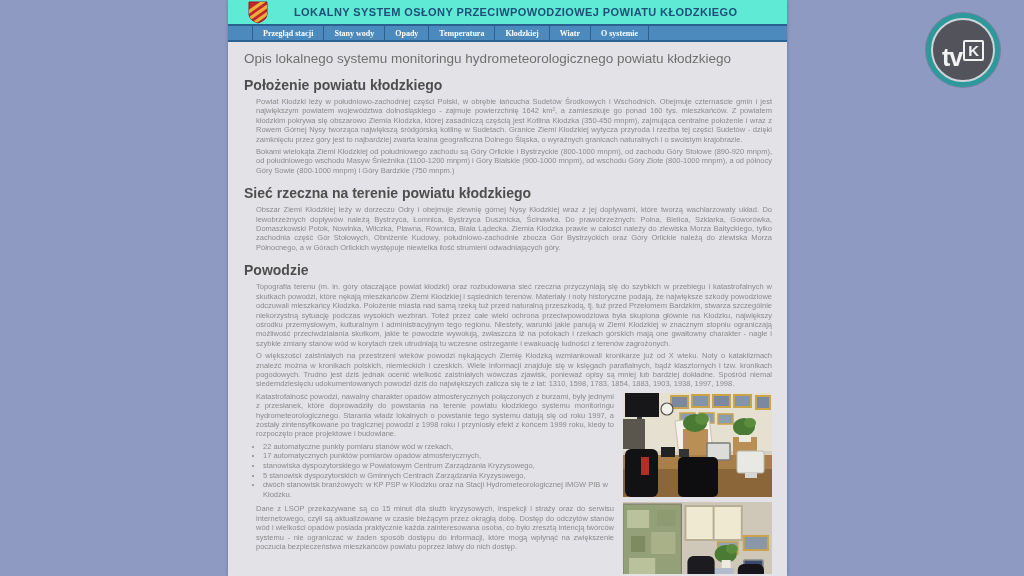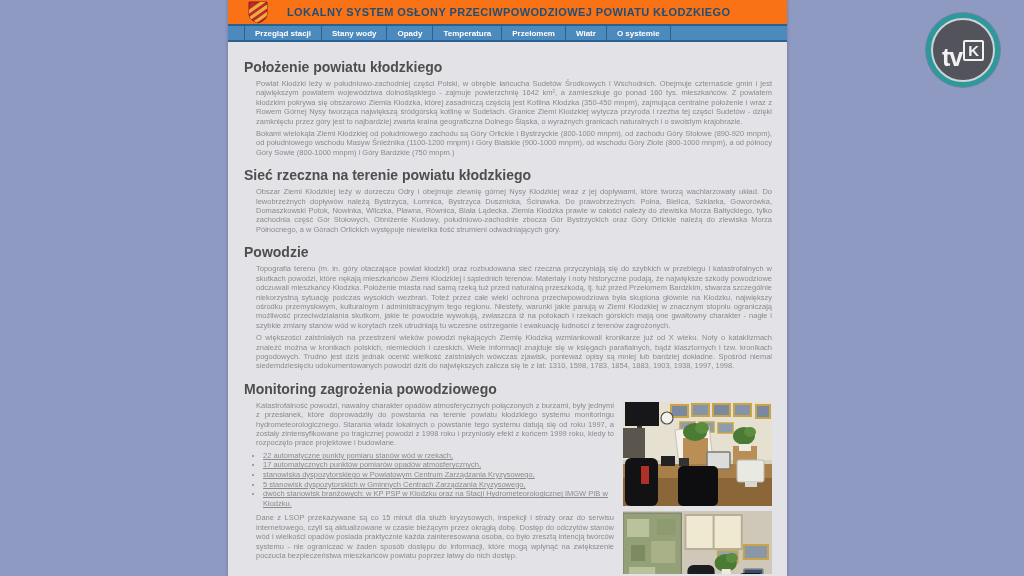--- a/index.html
+++ b/index.html
@@ -10,36 +10,37 @@
     position:relative;
   }
   .page {
     position:absolute; left:228px; top:0;
     width:559px; height:576px;
     background:#E3E3E7;
     box-shadow:0 0 3px rgba(40,50,90,.35);
   }
   
   .site-header {
-    height:24px; background:#f97316;
+    height:24px; background:#5eead4;
     display:flex; align-items:center;
-    padding-left:20px; gap:19px;
+    padding-left:20px; gap:26px;
   }
   .crest { width:20px; height:23px; margin-top:1px; flex:0 0 auto; }
   .site-title {
     font-size:11px; font-weight:bold; color:#1F4E79;
     letter-spacing:.4px; white-space:nowrap;
   }
   
   .nav {
     height:18px; background:#4C8ABD;
     border-top:2px solid #2B6191;
     border-bottom:2px solid #2B6191;
     display:flex; align-items:stretch;
-    padding-left:16px;
+    padding-left:24px;
+    font-family:Liberation Serif, serif;
   }
   .nav-tab {
     display:flex; align-items:center;
     padding:0 10px;
     border-left:1px solid #2B6191;
     font-size:8px; font-weight:bold; color:#FFFFFF;
     white-space:nowrap; cursor:pointer;
   }
   .nav-tab:last-child { border-right:1px solid #2B6191;text-align:center; }
   
@@ -54,21 +55,21 @@
   }
   .section h2 {
     font-size:14px; font-weight:bold; color:#4E4E4E;
     margin:10px 0 4px 0;
   }
   .section p {
     font-size:7.5px; line-height:9.4px;
     text-align:justify; margin:0 0 3px 12px;
   }
   .section ul {
-    margin:3px 0 5px 8px; padding-left:11px;text-decoration:underline;
+    margin:3px 0 5px 8px; padding-left:11px;
   }
   .section li {
     font-size:7.5px; line-height:9.6px; color:#8B8B8B;
   }
   .photo-col {
     float:right; width:149px; margin:1px 0 4px 9px;
   }
   .photo { display:block; width:149px; }
   .photo + .photo { margin-top:5px; }
   
@@ -115,46 +116,46 @@
       </g>
     </svg>
     <div class="site-title">LOKALNY SYSTEM OSŁONY PRZECIWPOWODZIOWEJ POWIATU KŁODZKIEGO</div>
   </div>
 
   <div class="nav">
     <div class="nav-tab">Przegląd stacji</div>
     <div class="nav-tab">Stany wody</div>
     <div class="nav-tab">Opady</div>
     <div class="nav-tab">Temperatura</div>
-    <div class="nav-tab">Przełomem</div>
+    <div class="nav-tab">Kłodzkiej</div>
     <div class="nav-tab">Wiatr</div>
     <div class="nav-tab">O systemie</div>
   </div>
 
   <div class="content">
+    <h1 class="page-title">Opis lokalnego systemu monitoringu hydrometeorologicznego powiatu kłodzkiego</h1>
 
     <div class="section">
       <h2>Położenie powiatu kłodzkiego</h2>
       <p>Powiat Kłodzki leży w południowo-zachodniej części Polski, w obrębie łańcucha Sudetów Środkowych i Wschodnich. Obejmuje czternaście gmin i jest największym powiatem województwa dolnośląskiego - zajmuje powierzchnię 1642 km², a zamieszkuje go ponad 160 tys. mieszkańców. Z powiatem kłodzkim pokrywa się obszarowo Ziemia Kłodzka, której zasadniczą częścią jest Kotlina Kłodzka (350-450 mnpm), zajmująca centralne położenie i wraz z Rowem Górnej Nysy tworząca największą śródgórską kotlinę w Sudetach. Granice Ziemi Kłodzkiej wytycza przyroda i rzeźba tej części Sudetów - dzięki zamknięciu przez góry jest to najbardziej zwarta kraina geograficzna Dolnego Śląska, o wyraźnych granicach naturalnych i o swoistym krajobrazie.</p>
       <p>Bokami wielokąta Ziemi Kłodzkiej od południowego zachodu są Góry Orlickie i Bystrzyckie (800-1000 mnpm), od zachodu Góry Stołowe (890-920 mnpm), od południowego wschodu Masyw Śnieżnika (1100-1200 mnpm) i Góry Bialskie (900-1000 mnpm), od wschodu Góry Złote (800-1000 mnpm), a od północy Góry Sowie (800-1000 mnpm) i Góry Bardzkie (750 mnpm.)</p>
     </div>
 
     <div class="section">
       <h2>Sieć rzeczna na terenie powiatu kłodzkiego</h2>
       <p>Obszar Ziemi Kłodzkiej leży w dorzeczu Odry i obejmuje zlewnię górnej Nysy Kłodzkiej wraz z jej dopływami, które tworzą wachlarzowaty układ. Do lewobrzeżnych dopływów należą Bystrzyca, Łomnica, Bystrzyca Dusznicka, Ścinawka. Do prawobrzeżnych: Polna, Bielica, Szklarka, Goworówka, Domaszkowski Potok, Nowinka, Wilczka, Pławna, Równica, Biała Lądecka. Ziemia Kłodzka prawie w całości należy do zlewiska Morza Bałtyckiego, tylko zachodnia część Gór Stołowych, Obniżenie Kudowy, południowo-zachodnie zbocza Gór Bystrzyckich oraz Góry Orlickie należą do zlewiska Morza Północnego, a w Górach Orlickich występuje niewielka ilość strumieni odwadniających góry.</p>
     </div>
 
     <div class="section">
       <h2>Powodzie</h2>
       <p>Topografia terenu (m. in. góry otaczające powiat kłodzki) oraz rozbudowana sieć rzeczna przyczyniają się do szybkich w przebiegu i katastrofalnych w skutkach powodzi, które nękają mieszkańców Ziemi Kłodzkiej i sąsiednich terenów. Materiały i noty historyczne podają, że największe szkody powodziowe odczuwali mieszkańcy Kłodzka. Położenie miasta nad samą rzeką tuż przed naturalną przeszkodą, tj. tuż przed Przełomem Bardzkim, stwarza szczególnie niekorzystną sytuację podczas wysokich wezbrań. Toteż przez całe wieki ochrona przeciwpowodziowa była skupiona głównie na Kłodzku, największy ośrodku przemysłowym, kulturalnym i administracyjnym tego regionu. Niestety, warunki jakie panują w Ziemi Kłodzkiej w znacznym stopniu ograniczają możliwość przeciwdziałania skutkom, jakie te powodzie wywołują, zwłaszcza iż na potokach i rzekach górskich mają one gwałtowny charakter - nagłe i szybkie zmiany stanów wód w korytach rzek utrudniają tu wczesne ostrzeganie i ewakuację ludności z terenów zagrożonych.</p>
       <p>O większości zaistniałych na przestrzeni wieków powodzi nękających Ziemię Kłodzką wzmiankowali kronikarze już od X wieku. Noty o kataklizmach znaleźć można w kronikach polskich, niemieckich i czeskich. Wiele informacji znajduje się w księgach parafialnych, bądź klasztornych i tzw. kronikach pogodowych. Trudno jest dziś jednak ocenić wielkość zaistniałych wówczas zjawisk, ponieważ opisy są mniej lub bardziej dokładne. Spośród niemal siedemdziesięciu udokumentowanych powodzi dziś do największych zalicza się te z lat: 1310, 1598, 1783, 1854, 1883, 1903, 1938, 1997, 1998.</p>
     </div>
 
     <div class="section">
-      <h2>Monitoring zagrożenia powodziowego</h2>
 
       <div class="photo-col">
 
         <svg class="photo" viewBox="0 0 149 104" preserveAspectRatio="none" height="104">
           <rect width="149" height="104" fill="#E6E0D0"></rect>
           <rect y="58" width="149" height="46" fill="#D8D0BC"></rect>
           <rect x="48" y="3" width="17" height="12" fill="#7A89A0" stroke="#C9A44A" stroke-width="2"></rect>
           <rect x="69" y="2" width="17" height="12" fill="#8494AA" stroke="#C9A44A" stroke-width="2"></rect>
           <rect x="90" y="2" width="17" height="12" fill="#7A89A0" stroke="#C9A44A" stroke-width="2"></rect>
           <rect x="111" y="2" width="17" height="12" fill="#8494AA" stroke="#C9A44A" stroke-width="2"></rect>

